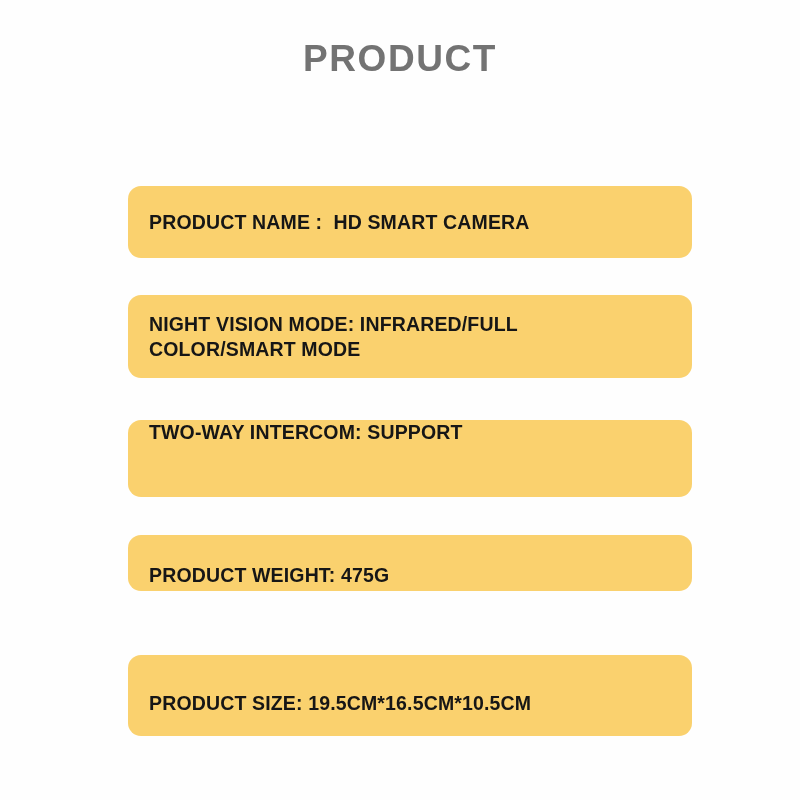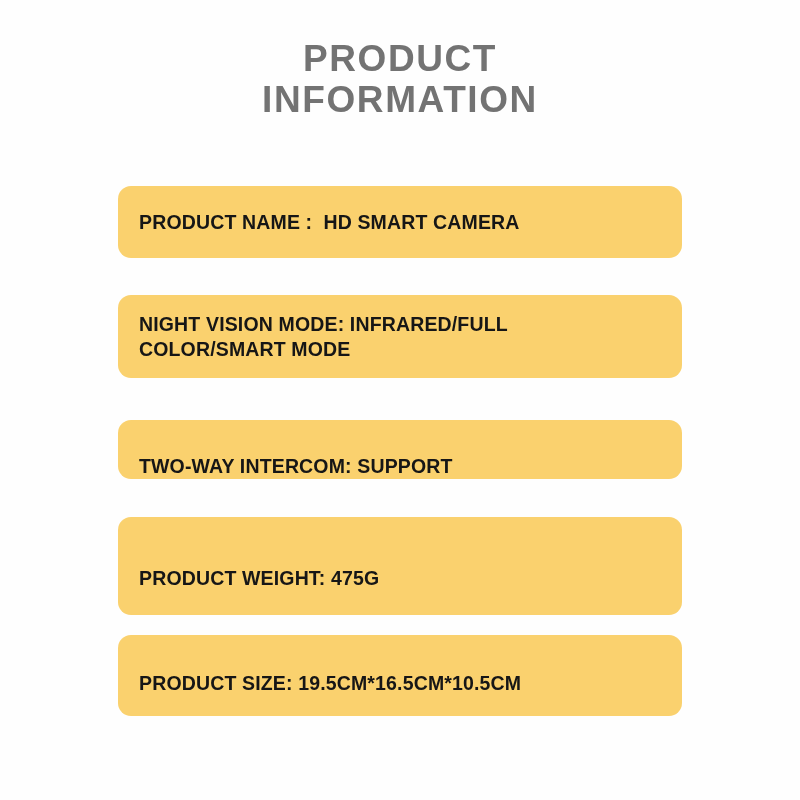--- a/index.html
+++ b/index.html
@@ -38,21 +38,21 @@
     line-height: 41px;
     letter-spacing: 1.6px;
     color: #737373;
     text-transform: uppercase;
     white-space: pre;
   }
 
   
   .cards {
     position: absolute;
-    left: 118px;
+    left: 128px;
     top: 186px;
     width: 564px;
   }
 
   .card {
     position: relative;
     box-sizing: border-box;
     width: 564px;
     background: #fad16e;
     border-radius: 13px;
@@ -72,32 +72,31 @@
     letter-spacing: 0.15px;
     color: #161616;
     text-transform: uppercase;
     white-space: pre-wrap;
     margin: 0;
   }
 
   
   .card-1 { height: 72px;  margin-bottom: 37px; justify-content: center; }
   .card-2 { height: 83px;  margin-bottom: 42px; justify-content: center; padding-left: 21px; }
-  .card-3 { height: 59px;  margin-bottom: 38px; justify-content: flex-end; }
-  .card-4 { height: 98px;  margin-bottom: 20px; justify-content: center; padding-top: 24px; }
+  .card-3 { height: 77px;  margin-bottom: 38px; justify-content: flex-start; }
+  .card-4 { height: 56px;  margin-bottom: 64px; justify-content: center; padding-top: 24px; }
   .card-5 { height: 81px;  margin-bottom: 0;    justify-content: center; padding-top: 16px; }
 </style>
 </head>
 <body>
 
 <div id="page">
 
   <div class="title-block">
     <span class="title-line">PRODUCT</span>
-    <span class="title-line">INFORMATION</span>
   </div>
 
   <div class="cards">
 
     <div class="card card-1">
       <p class="card-text">PRODUCT NAME :  HD SMART CAMERA</p>
     </div>
 
     <div class="card card-2">
       <p class="card-text">NIGHT VISION MODE: INFRARED/FULL

